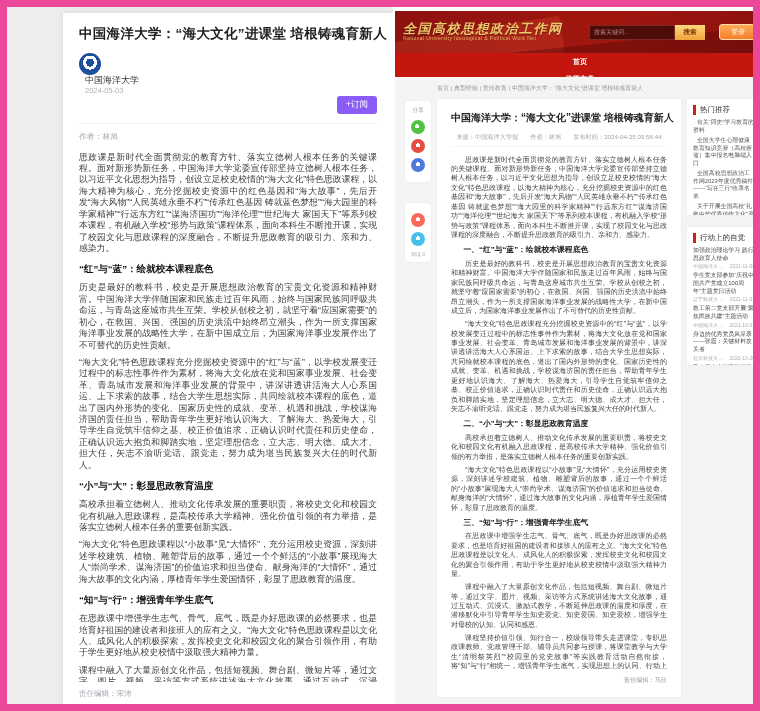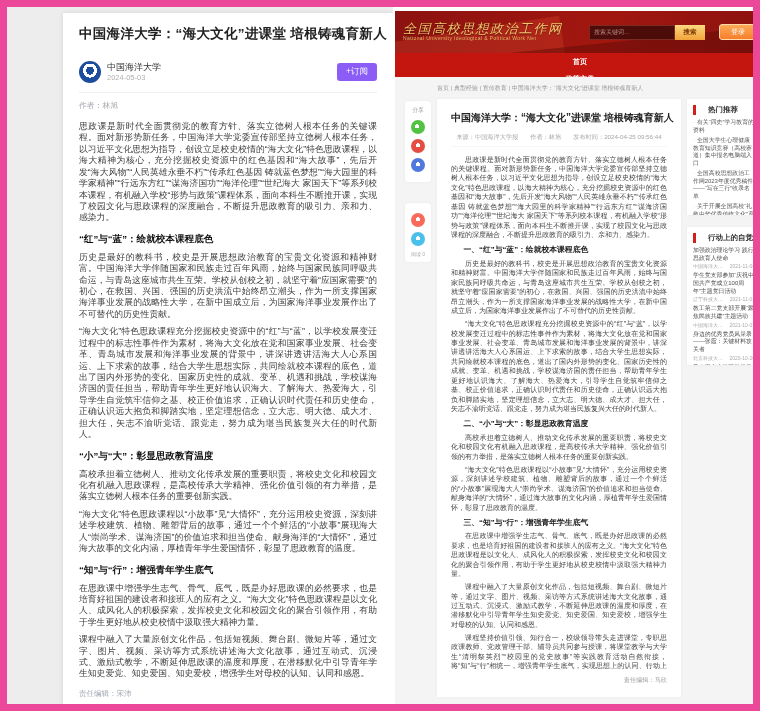--- a/index.html
+++ b/index.html
@@ -4,42 +4,42 @@
 <style>
   html,body{margin:0;padding:0;background:#fff;font-family:"Liberation Sans","DejaVu Sans",sans-serif;}
   .screen{position:relative;width:760px;height:711px;overflow:hidden;background:#fff;border:7px solid #ec4899;box-sizing:border-box;}
 
   
   .left-page{position:absolute;left:0;top:0;width:386px;height:711px;background:#ededee;}
   .left-card{position:absolute;left:56px;top:6px;width:330px;height:696px;background:#fff;
     box-shadow:0 0 5px rgba(0,0,0,.10);padding:12px 16px 10px;box-sizing:border-box;
     display:flex;flex-direction:column;overflow:hidden;}
   .lc-title{font-size:13.5px;font-weight:bold;color:#222;white-space:nowrap;letter-spacing:.3px;}
-  .lc-pubrow{display:flex;align-items:center;margin-top:18px;}
+  .lc-pubrow{display:flex;margin-top:10px;flex-direction:column;}
   .lc-logo{width:22px;height:22px;border-radius:50%;border:2px solid #1d4e9e;background:
     radial-gradient(circle at 50% 42%,#1d4e9e 0 4px,#fff 4px 7px,#1d4e9e 7px);box-sizing:border-box;flex:none;}
   .lc-pubmeta{margin-left:6px;line-height:1.25;}
   .lc-pubname{font-size:9px;color:#333;}
   .lc-pubdate{font-size:7.5px;color:#b0b0b0;}
   .lc-subscribe{margin-left:auto;background:#8b5cf6;color:#fff;font-size:8.5px;padding:3px 9px;border-radius:3px;border:none;cursor:pointer;}
   .lc-divider{border-bottom:1px solid #efefef;margin:9px 0 7px;}
   .lc-author{font-size:7.8px;color:#a9a9b0;margin-bottom:4px;}
   .lc-body{flex:1;overflow:hidden;}
   .lc-body p{font-size:8.8px;line-height:1.3;color:#3d3d3d;text-align:justify;margin:6px 0;}
   .lc-body h3{font-size:9.6px;color:#111;margin:9px 0 4px;font-weight:bold;}
   .lc-footer{font-size:7.5px;color:#a3a8b3;padding-top:7px;}
 
   
   .right-page{position:absolute;left:386px;top:0;width:374px;height:711px;background:#fff;}
   .rp-header{position:absolute;top:4px;left:2px;right:2px;height:42px;overflow:hidden;
     background:linear-gradient(100deg,#8c1210,#a1170f 55%,#8c1210);display:flex;align-items:center;padding:0 8px;box-sizing:border-box;}
   .rp-header .ribbon1{position:absolute;left:-30px;top:20px;width:200px;height:60px;background:rgba(221,72,45,.30);transform:rotate(-9deg);}
   .rp-header .ribbon2{position:absolute;left:120px;top:26px;width:300px;height:70px;background:rgba(90,8,6,.45);transform:rotate(-6deg);}
   .rp-logo{position:relative;line-height:1.1;}
-  .rp-sitename{font-family:"Liberation Serif","DejaVu Serif",serif;font-style:italic;font-weight:normal;
+  .rp-sitename{font-family:"Liberation Serif","DejaVu Serif",serif;font-style:italic;font-weight:bold;
     font-size:13px;color:#eec76a;letter-spacing:1.5px;text-shadow:0 1px 1px rgba(0,0,0,.4);white-space:nowrap;}
   .rp-subtitle{font-size:5px;color:#dfb566;letter-spacing:.4px;white-space:nowrap;}
   .rp-searchwrap{position:relative;margin-left:auto;display:flex;align-items:center;}
   .rp-search{width:76px;height:13px;background:#4c0c09;border:1px solid #7e2a23;color:#cfa9a4;
     font-size:6px;padding:0 4px;outline:none;}
   .rp-search::placeholder{color:#b98d88;}
   .rp-searchbtn{height:15px;width:30px;border:none;background:linear-gradient(#fbd97f,#f2a33a);
     color:#7c3404;font-size:6.5px;font-weight:bold;cursor:pointer;}
   .rp-loginbtn{height:16px;width:38px;margin-left:14px;border:1px solid #ffd9a6;border-radius:3px;
     background:linear-gradient(#fbab57,#f57e2c);color:#fff;font-size:7px;cursor:pointer;}
@@ -71,21 +71,21 @@
   .ac-meta{display:flex;justify-content:center;gap:12px;font-size:6.2px;color:#a5a5a5;margin:8px 0 4px;}
   .ac-body{flex:1;overflow:hidden;border-top:1px solid #f6f6f6;padding-top:4px;}
   .ac-body p{font-size:7px;line-height:1.35;color:#444;text-align:justify;text-indent:2em;margin:3.5px 0;}
   .ac-body h4{font-size:7.8px;color:#222;margin:5px 0 3px;text-indent:1.6em;font-weight:bold;}
   .ac-editor{text-align:right;font-size:6.2px;color:#9a9a9a;padding-top:6px;}
 
   .side-box{position:absolute;left:292px;width:74px;background:#fff;box-shadow:0 0 3px rgba(0,0,0,.05);
     padding:6px 6px 5px;box-sizing:border-box;overflow:hidden;}
   .side-box.b1{top:22px;height:116px;}
   .side-box.b2{top:150px;height:138px;}
-  .side-head{font-size:7.5px;font-weight:bold;color:#333;border-left:3px solid #d0201a;padding-left:12px;margin-bottom:4px;}
+  .side-head{font-size:7.5px;font-weight:normal;color:#333;border-left:3px solid #d0201a;padding-left:4px;margin-bottom:4px;}
   .hot-item{font-size:5.9px;color:#555;line-height:1.3;margin:2.5px 0;cursor:pointer;}
   .hot-item::before{content:"·";color:#c2c2c2;margin-right:2px;}
   .yr-item{margin:3px 0;cursor:pointer;}
   .yr-title{font-size:5.9px;color:#4a4a4a;line-height:1.3;}
   .yr-meta{display:flex;justify-content:space-between;gap:3px;margin-top:1px;}
   .yr-src{font-size:5px;color:#ababab;white-space:nowrap;overflow:hidden;text-overflow:ellipsis;flex:1;}
   .yr-date{font-size:5px;color:#ababab;white-space:nowrap;}
 
   .bottom-line{position:absolute;left:0;right:0;top:701px;height:3px;background:#ccd8ea;}
 </style>

